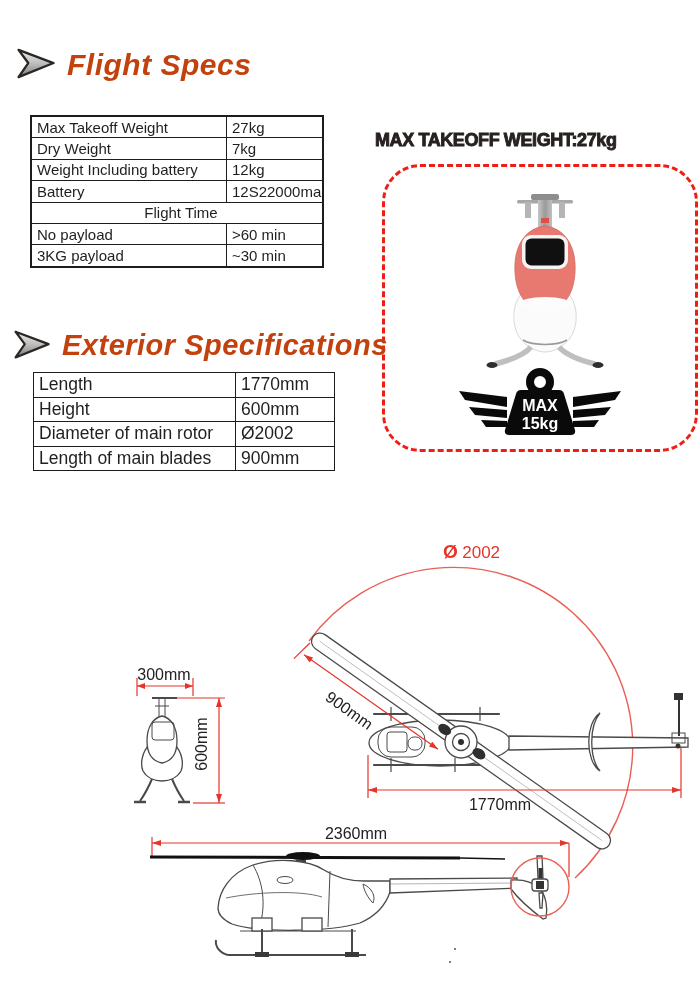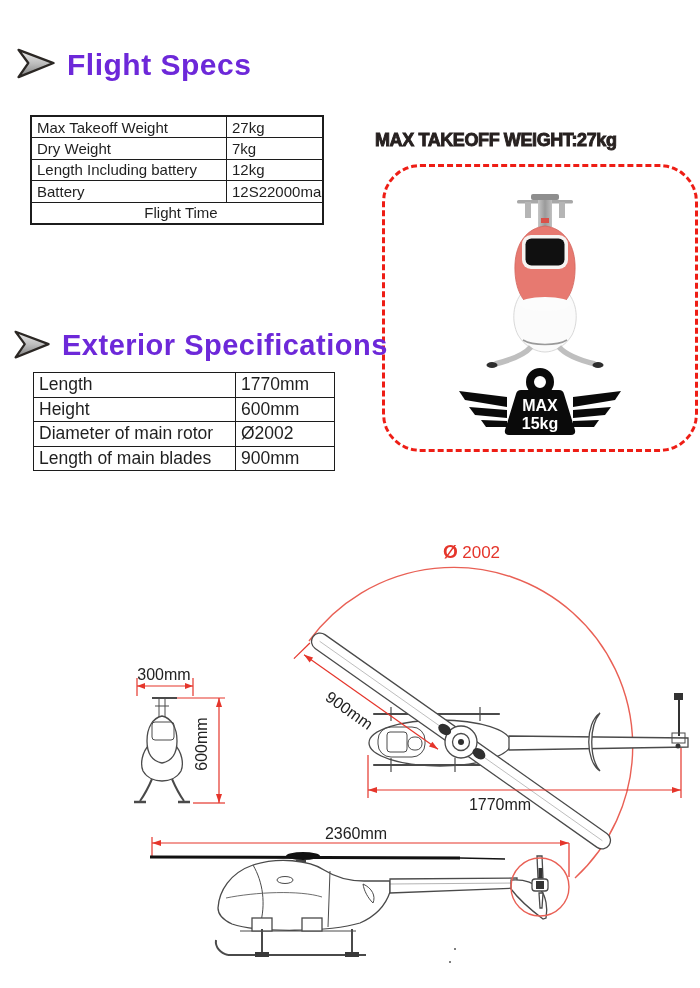--- a/index.html
+++ b/index.html
@@ -1,20 +1,20 @@
 <!DOCTYPE html>
 <html><head>
 <meta charset="utf-8">
 <style>
   html,body{margin:0;padding:0;background:#fff;}
   .page{position:relative;width:700px;height:988px;background:#ffffff;overflow:hidden;
         font-family:"Liberation Sans",sans-serif;color:#1f1f1f;}
   
   .heading{position:absolute;display:flex;align-items:center;gap:9px;}
-  .heading .htext{font-weight:bold;color:#6d28d9;letter-spacing:0.5px;}
+  .heading .htext{font-weight:bold;font-style:italic;color:#c2410c;letter-spacing:0.5px;}
   #h1{left:16px;top:47px;}
   #h1 .htext{font-size:30px;}
   #h2{left:13px;top:329px;}
   #h2 .htext{font-size:29px;}
   
   table{border-collapse:collapse;position:absolute;background:#fff;table-layout:fixed;}
   td{border:1.5px solid #1c1c1c;padding:0 0 0 5px;vertical-align:middle;overflow:hidden;white-space:nowrap;}
   #flight-table{left:30px;top:115px;width:294px;border:2px solid #1c1c1c;font-size:15px;}
   #flight-table td{height:20.4px;}
   #flight-table .c1{width:189px;}
@@ -62,29 +62,37 @@
     <tbody>
         <tr>
       <td class="c1">Max Takeoff Weight</td>
       <td>27kg</td>
     </tr>
     <tr>
       <td class="c1">Dry Weight</td>
       <td>7kg</td>
     </tr>
     <tr>
-      <td class="c1">Length Including battery</td>
+      <td class="c1">Weight Including battery</td>
       <td>12kg</td>
     </tr>
     <tr>
       <td class="c1">Battery</td>
       <td>12S22000mah</td>
     </tr>
     <tr>
       <td colspan="2" class="mid">Flight Time</td>
+    </tr>
+    <tr>
+      <td class="c1">No payload</td>
+      <td>&gt;60 min</td>
+    </tr>
+    <tr>
+      <td class="c1">3KG payload</td>
+      <td>~30 min</td>
     </tr>
   </tbody>
     </table>
 
   <div class="banner">MAX TAKEOFF WEIGHT:27kg</div>
 
   <div class="dashed-box">
     <svg id="heli-front" width="145" height="182" viewBox="0 0 145 182">
       <defs>
         <linearGradient id="gmast" x1="0" y1="0" x2="1" y2="0">

